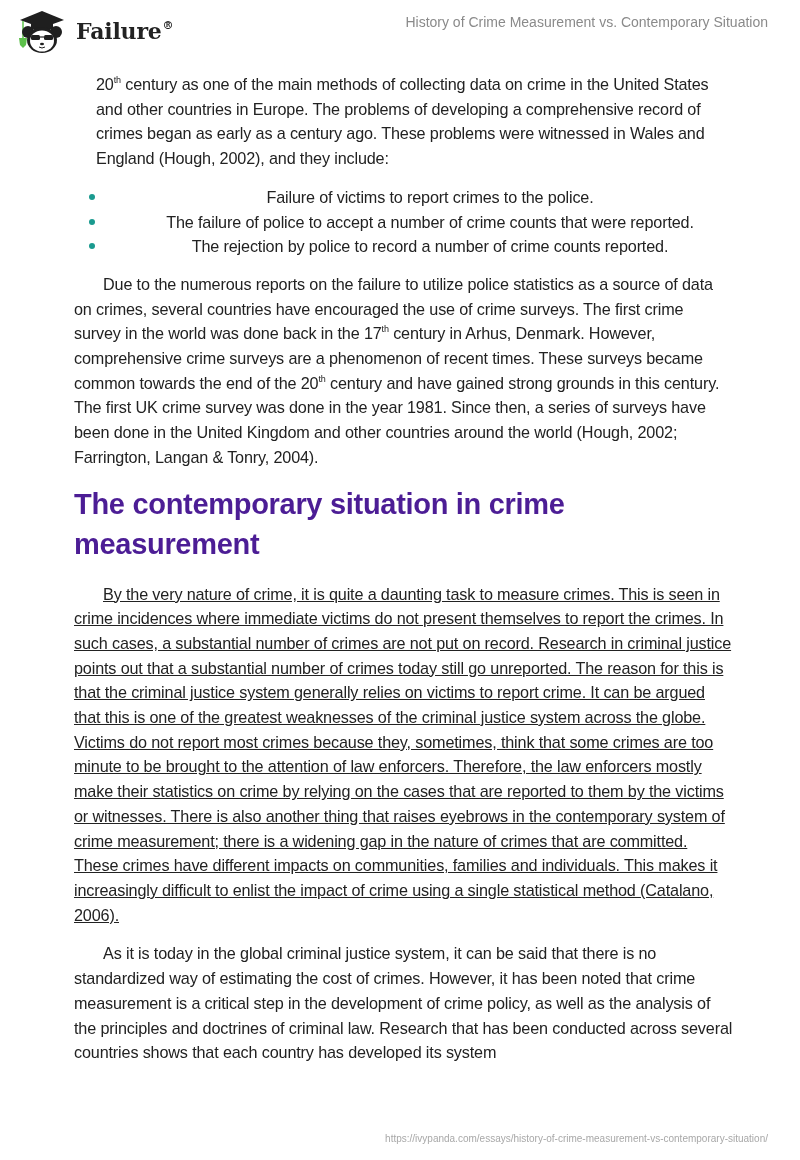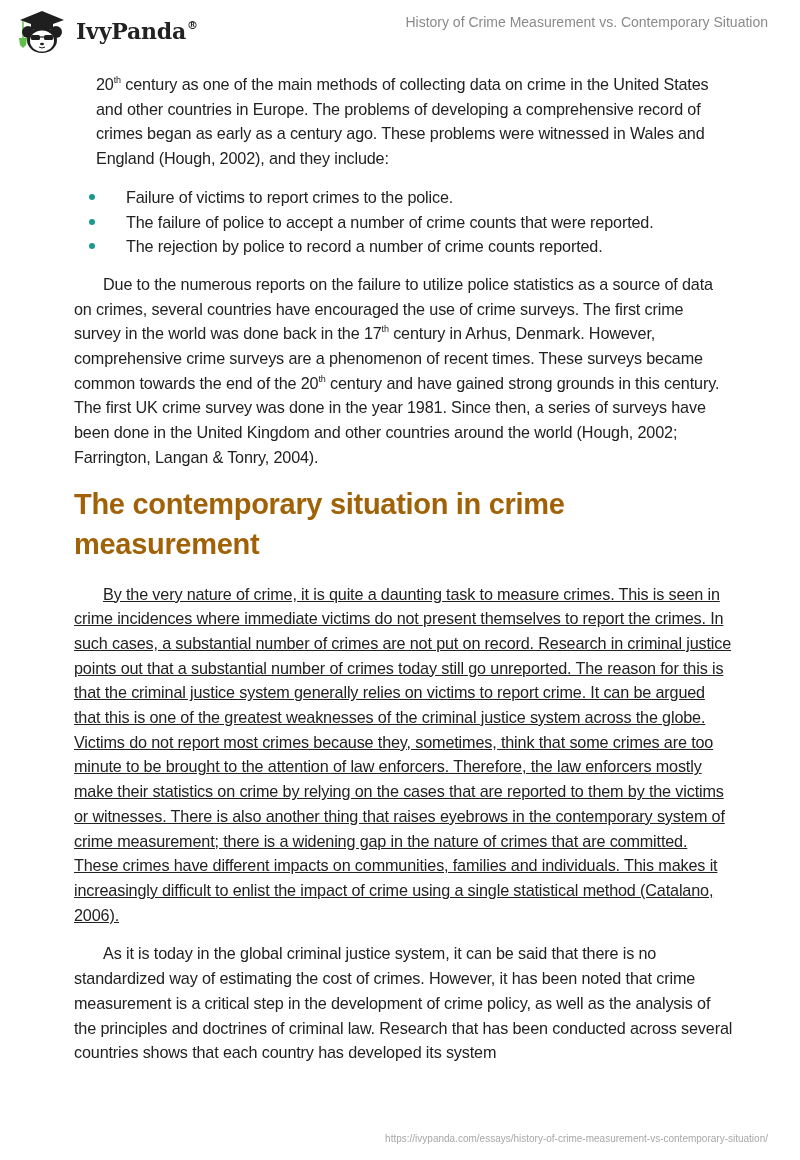--- a/index.html
+++ b/index.html
@@ -12,23 +12,23 @@
                color: #222; margin-left: 6px; letter-spacing: -0.2px; }
   .logo-text sup { font-size: 11px; font-weight: bold; vertical-align: 10px; margin-left: 1px; }
   .header-title { position: absolute; right: 32px; top: 14px; font-size: 14px; color: #8a8a8a; }
 
   .content { position: absolute; left: 74px; top: 72px; width: 660px; }
   p { margin: 0; font-size: 16.2px; line-height: 24.7px; letter-spacing: -0.15px; }
   p.indent { text-indent: 29px; }
   sup.th { font-size: 9px; vertical-align: 7px; line-height: 0; }
   p.p1 { margin-bottom: 14px; margin-left: 22px; }
   ul.bullets { list-style: none; margin: 0 0 13px 0; padding: 0; }
-  ul.bullets li { position: relative; padding-left: 52px; font-size: 16.2px; line-height: 24.7px; letter-spacing: -0.15px; }
+  ul.bullets li { position: relative; padding-left: 52px; font-size: 16.2px; line-height: 24.7px; letter-spacing: -0.15px; text-align: center; }
   ul.bullets li .dot { position: absolute; left: 15px; top: 9px; width: 6px; height: 6px; border-radius: 50%; background: #1a9a8f; }
-  h2 { margin: 14px 0 18px 0; font-size: 29px; line-height: 40px; font-weight: bold; color: #a16207; letter-spacing: -0.3px; }
+  h2 { margin: 14px 0 18px 0; font-size: 29px; line-height: 40px; font-weight: bold; color: #4c1d95; letter-spacing: -0.3px; }
   p.para-gap { margin-bottom: 14px; text-decoration: underline; }
 
   .footer-url { position: absolute; right: 32px; top: 1133px; font-size: 10px; color: #a8a8a8; }
 </style>
 </head>
 <body>
 
 <div class="header">
   <div class="logo">
     <svg width="56" height="46" viewBox="0 0 56 46">
@@ -45,21 +45,21 @@
       <ellipse cx="28" cy="32" rx="15" ry="13" fill="#1f1f1f"></ellipse>
       <ellipse cx="28" cy="33" rx="12" ry="10.5" fill="#ffffff"></ellipse>
 
       <rect x="17" y="27" width="9" height="5" rx="1.5" fill="#1f1f1f"></rect>
       <rect x="30" y="27" width="9" height="5" rx="1.5" fill="#1f1f1f"></rect>
       <line x1="26" y1="29" x2="30" y2="29" stroke="#1f1f1f" stroke-width="1.2"></line>
 
       <ellipse cx="28" cy="36" rx="2" ry="1.3" fill="#1f1f1f"></ellipse>
       <path d="M25,39 Q28,41 31,39" stroke="#1f1f1f" stroke-width="1" fill="none"></path>
     </svg>
-    <span class="logo-text"><span>IvyPanda</span><sup>®</sup></span>
+    <span class="logo-text"><span>Failure</span><sup>®</sup></span>
   </div>
   <div class="header-title">History of Crime Measurement vs. Contemporary Situation</div>
 </div>
 
 <div class="content">
   <p class="p1"><span>20</span><sup class="th">th</sup><span> century as one of the main methods of collecting data on crime in the United States and other countries in Europe. The problems of developing a comprehensive record of crimes began as early as a century ago. These problems were witnessed in Wales and England (Hough, 2002), and they include:</span></p>
 
   <ul class="bullets">
     <li><span class="dot"></span><span>Failure of victims to report crimes to the police.</span></li>
     <li><span class="dot"></span><span>The failure of police to accept a number of crime counts that were reported.</span></li>

